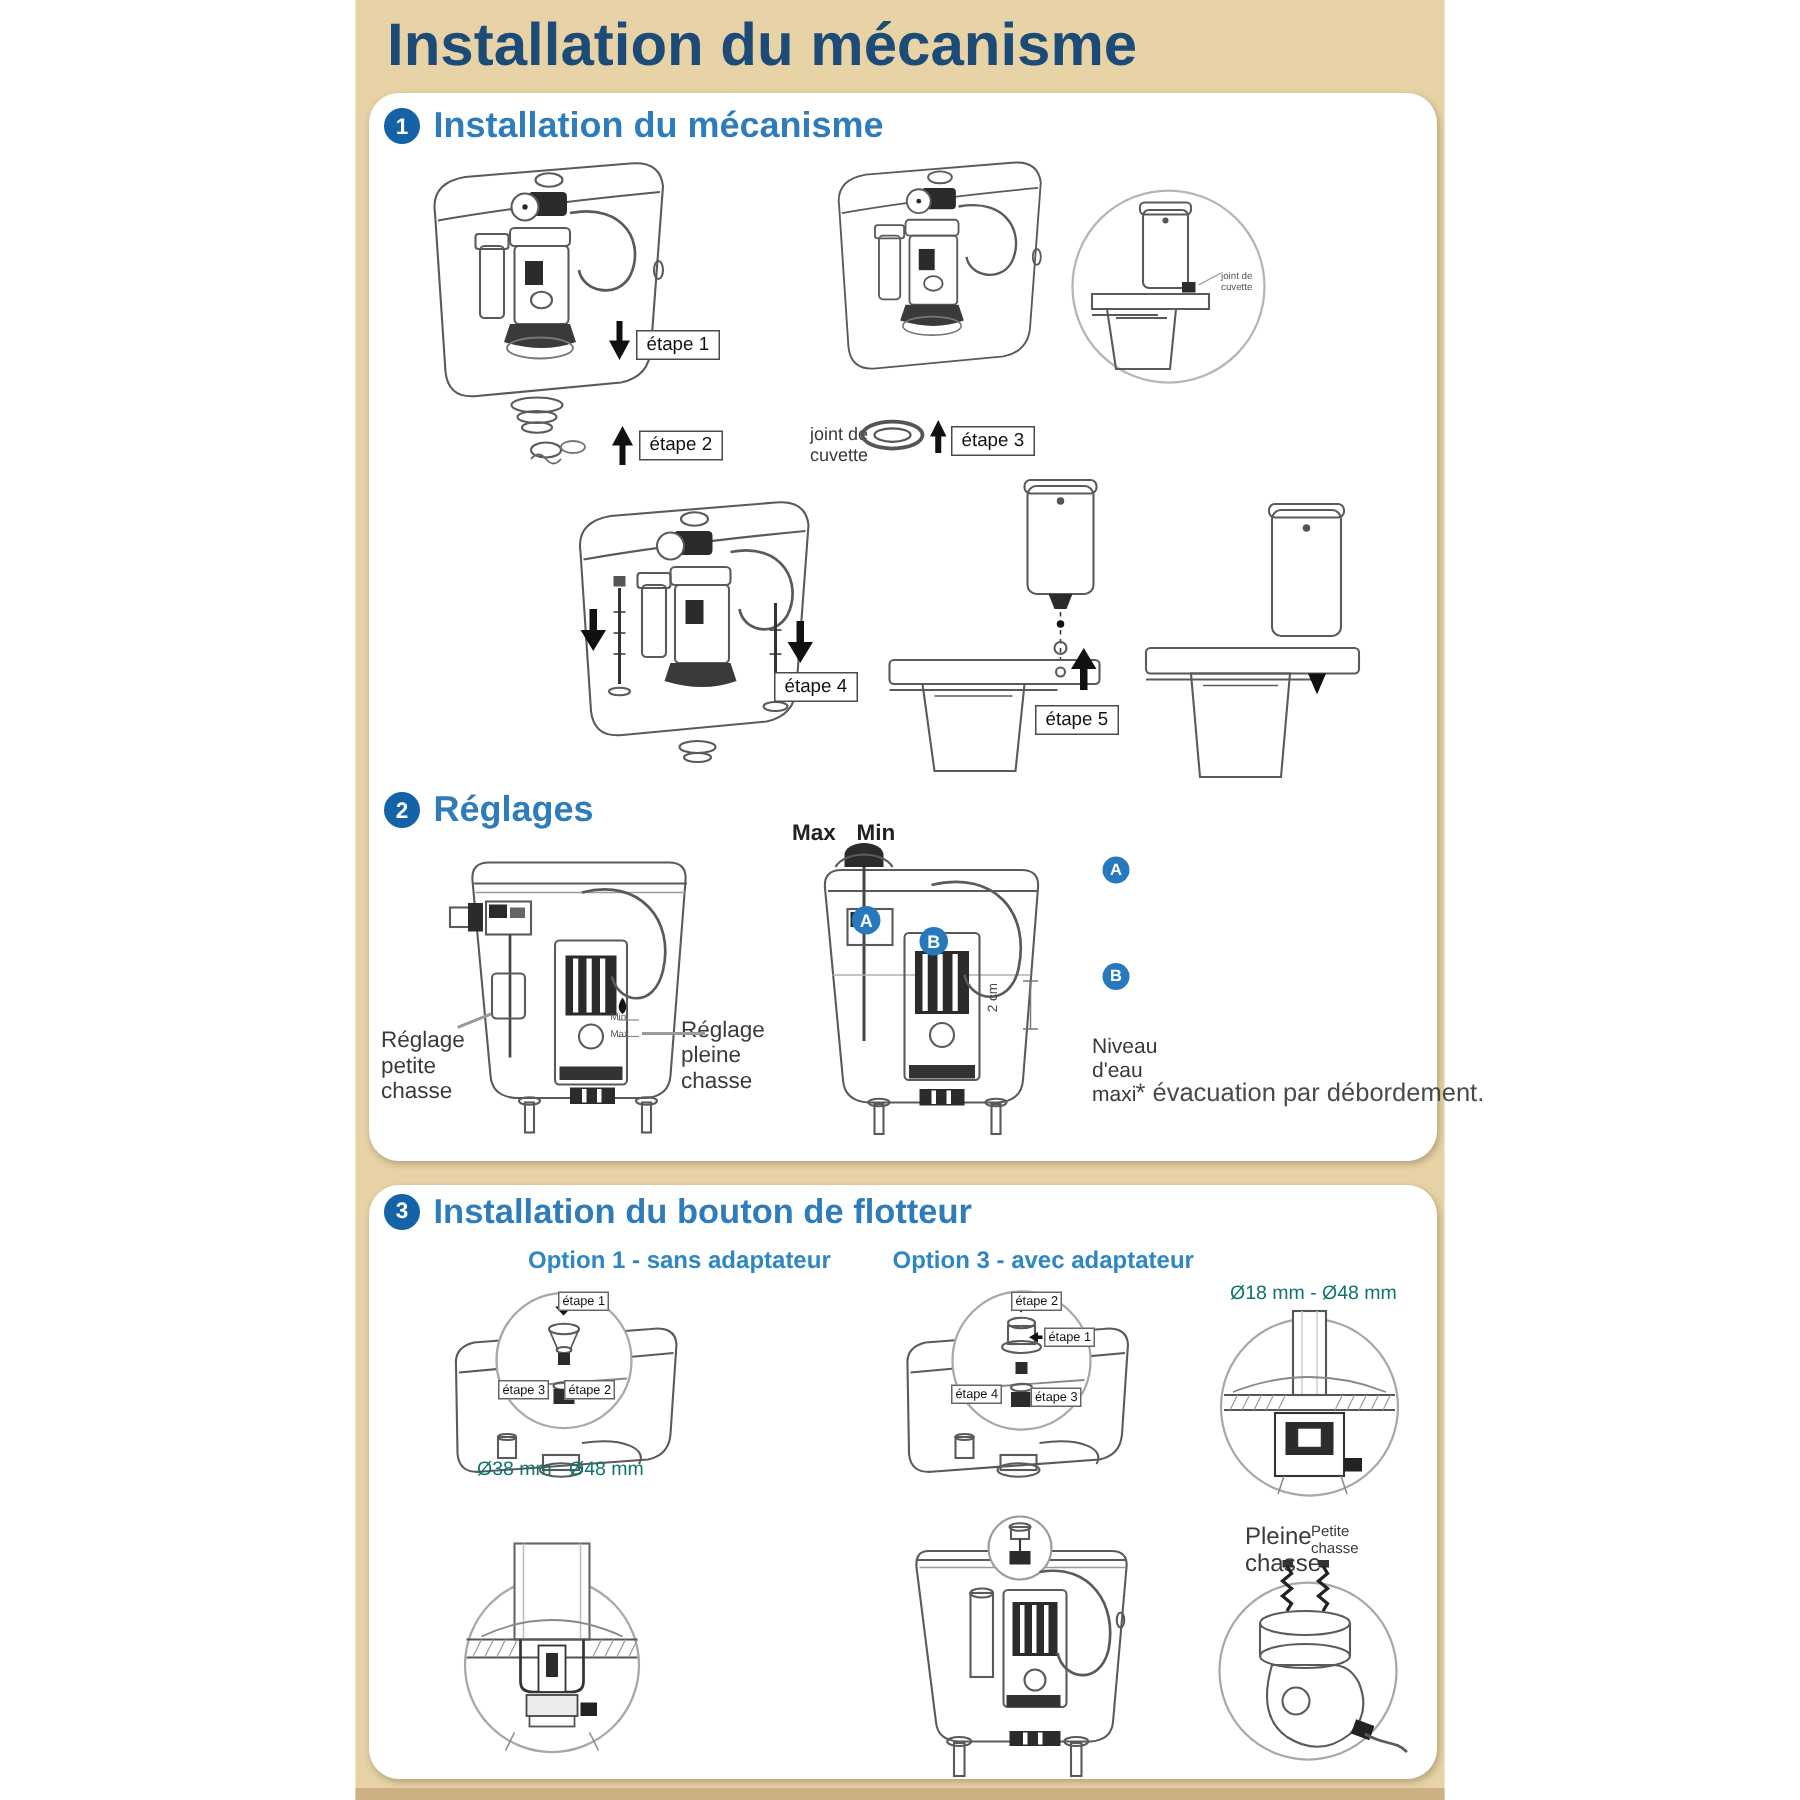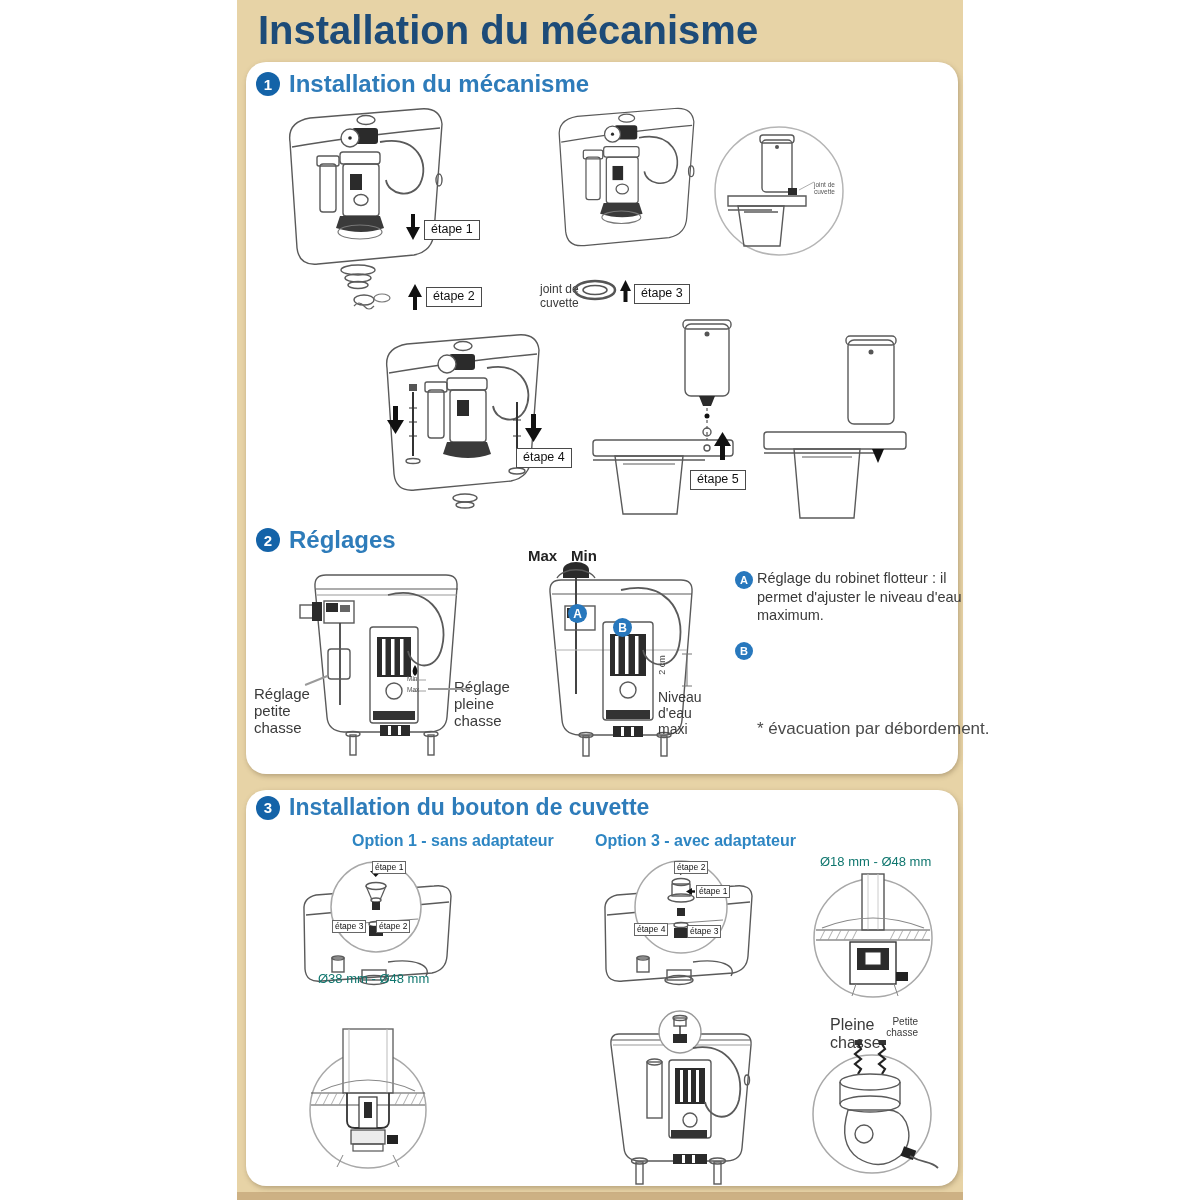--- a/index.html
+++ b/index.html
@@ -261,31 +261,30 @@
 
   <div class="lbl" style="left:528px;top:548px;font-size:15px;font-weight:bold;color:#222;">Max</div>
   <div class="lbl" style="left:571px;top:548px;font-size:15px;font-weight:bold;color:#222;">Min</div>
   <div class="ab" style="left:568px;top:604px;">A</div>
   <div class="ab" style="left:613px;top:618px;">B</div>
 
   <div class="lbl" style="left:254px;top:686px;width:60px;font-size:15px;">Réglage petite chasse</div>
   <div class="leader" style="left:305px;top:684px;width:24px;transform:rotate(-22deg);transform-origin:left center;"></div>
   <div class="lbl" style="left:454px;top:679px;width:58px;font-size:15px;">Réglage pleine chasse</div>
   <div class="leader" style="left:428px;top:688px;width:42px;"></div>
-  <div class="lbl" style="left:658px;top:690px;width:52px;font-size:14px;">Niveau d'eau maxi</div>
+  <div class="lbl" style="left:728px;top:690px;width:52px;font-size:14px;">Niveau d'eau maxi</div>
   <div class="vert" style="left:652px;top:660px;">2 cm</div>
 
   <div class="abn" style="left:735px;top:571px;">A</div>
-  <div class="note" style="left:757px;top:569px;width:205px;">Réglage du robinet flotteur : il permet d'ajuster le niveau d'eau maximum.</div>
   <div class="abn" style="left:735px;top:642px;">B</div>
   <div class="foot" style="left:757px;top:719px;">* évacuation par débordement.</div>
 
   <div class="sec-head" style="left:256px;top:794px;">
     <div class="numbadge">3</div>
-    <div class="sec-title" style="font-size:23px;">Installation du bouton de cuvette</div>
+    <div class="sec-title" style="font-size:23px;">Installation du bouton de flotteur</div>
   </div>
   <div class="opt" style="left:352px;top:832px;">Option 1 - sans adaptateur</div>
   <div class="opt" style="left:595px;top:832px;">Option 3 - avec adaptateur</div>
 
   <svg class="diag" style="left:296px;top:858px;" width="162" height="132">
     <path class="dstroke" d="M8,52 Q7,40 20,37 L138,28 Q154,26 155,38 L151,98 Q150,112 136,115 L26,123 Q10,125 9,111 Z"></path>
     <path class="dstroke" d="M10,57 L153,44"></path>
     <rect class="dstroke" x="36" y="100" width="12" height="14"></rect>
     <ellipse class="dstroke" cx="42" cy="100" rx="6" ry="2"></ellipse>
     <path class="dstroke" d="M92,104 C120,100 136,108 130,118"></path>
@@ -397,21 +396,21 @@
     <path d="M10,68 L15,58 M18,68 L23,58 M26,68 L31,58 M34,68 L39,58 M42,68 L47,58" stroke="#999" stroke-width="0.8"></path>
     <path d="M80,68 L85,58 M88,68 L93,58 M96,68 L101,58 M104,68 L109,58 M112,68 L117,58" stroke="#999" stroke-width="0.8"></path>
     <rect x="40" y="70" width="46" height="42" fill="none" stroke="#333" stroke-width="1.4"></rect>
     <rect x="47" y="76" width="32" height="22" fill="#2b2b2b"></rect>
     <rect x="55" y="80" width="16" height="13" fill="#fff" stroke="#333" stroke-width="1"></rect>
     <rect x="86" y="100" width="12" height="9" fill="#222"></rect>
     <path d="M46,112 L42,124 M84,112 L88,124" stroke="#888" stroke-width="1"></path>
   </svg>
 
   <div class="lbl" style="left:830px;top:1016px;width:44px;font-size:16px;text-align:left;">Pleine chasse</div>
-  <div class="lbl" style="left:874px;top:1016px;width:44px;font-size:10px;text-align:right;">Petite chasse</div>
+  <div class="lbl" style="left:874px;top:1016px;width:44px;font-size:10px;text-align:left;">Petite chasse</div>
   <svg class="diag" style="left:808px;top:1040px;" width="130" height="148">
     <circle cx="64" cy="74" r="59" stroke="#a8a8a8" fill="none" stroke-width="1.5"></circle>
     <rect x="47" y="0" width="7" height="5" fill="#333"></rect>
     <path d="M50,4 l3,5 l-6,5 l6,5 l-6,5 l6,5 l-3,5" stroke="#222" stroke-width="2.2" fill="none"></path>
     <rect x="71" y="0" width="7" height="5" fill="#333"></rect>
     <path d="M74,4 l3,5 l-6,5 l6,5 l-6,5 l6,5 l-3,5" stroke="#222" stroke-width="2.2" fill="none"></path>
     <ellipse class="dstroke" cx="62" cy="42" rx="30" ry="8"></ellipse>
     <line x1="32" y1="42" x2="32" y2="64" stroke="#5a5a5a" stroke-width="1.4"></line>
     <line x1="92" y1="42" x2="92" y2="64" stroke="#5a5a5a" stroke-width="1.4"></line>
     <ellipse class="dstroke" cx="62" cy="64" rx="30" ry="8"></ellipse>

